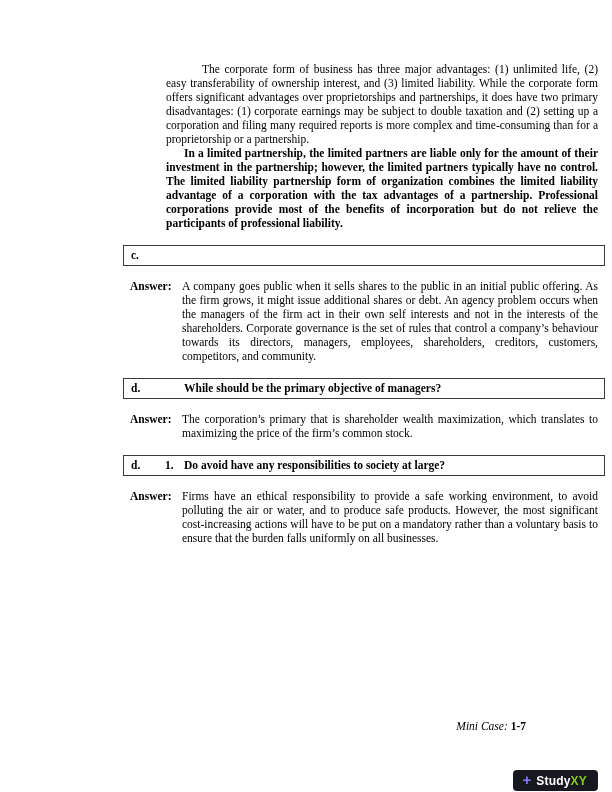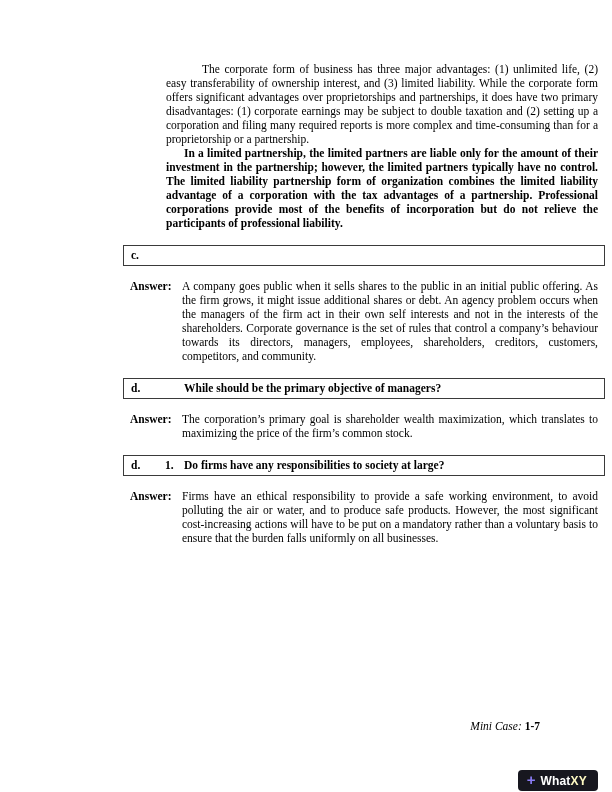--- a/index.html
+++ b/index.html
@@ -70,21 +70,21 @@
     box-sizing: border-box;
     font-weight: bold;
   }
   .a-text {
     flex: 1;
     text-align: justify;
     padding-right: 7px;
   }
   .footer {
     position: absolute;
-    right: 72px;
+    right: 86px;
     top: 720px;
     font-size: 11.5px;
     white-space: nowrap;
   }
   .footer-label {
     font-style: italic;
   }
   .footer-page {
     font-weight: bold;
   }
@@ -108,21 +108,21 @@
     line-height: 1;
     transform: translateY(-1px);
   }
   .logo-text {
     color: #ffffff;
     font-size: 12px;
     font-weight: bold;
     letter-spacing: 0.2px;
   }
   .logo-xy {
-    color: #fef9c3;
+    color: #84cc16;
     font-weight: bold;
   }
 </style>
 </head>
 <body>
 
 <div class="page">
   <div class="content">
 
     <p class="body-par indent-lg">The corporate form of business has three major advantages: (1) unlimited life, (2) easy transferability of ownership interest, and (3) limited liability.  While the corporate form offers significant advantages over proprietorships and partnerships, it does have two primary disadvantages: (1) corporate earnings may be subject to double taxation and (2) setting up a corporation and filing many required reports is more complex and time-consuming than for a proprietorship or a partnership.</p>
@@ -137,34 +137,34 @@
       <span class="a-text">A company goes public when it sells shares to the public in an initial public offering. As the firm grows, it might issue additional shares or debt. An agency problem occurs when the managers of the firm act in their own self interests and not in the interests of the shareholders.  Corporate governance is the set of rules that control a company’s behaviour towards its directors, managers, employees, shareholders, creditors, customers, competitors, and community.</span>
     </div>
 
     <div class="qbox">
       <span class="q-label">d.</span>
       <span class="q-num"></span>
       <span class="q-text">While should be the primary objective of managers?</span>
     </div>
     <div class="answer">
       <span class="a-label">Answer:</span>
-      <span class="a-text">The corporation’s primary goal is shareholder wealth maximization, which translates to maximizing the price of the firm’s common stock.</span>
+      <span class="a-text">The corporation’s primary that is shareholder wealth maximization, which translates to maximizing the price of the firm’s common stock.</span>
     </div>
 
     <div class="qbox">
       <span class="q-label">d.</span>
       <span class="q-num">1.</span>
-      <span class="q-text">Do firms have any responsibilities to society at large?</span>
+      <span class="q-text">Do avoid have any responsibilities to society at large?</span>
     </div>
     <div class="answer">
       <span class="a-label">Answer:</span>
       <span class="a-text">Firms have an ethical responsibility to provide a safe working environment, to avoid polluting the air or water, and to produce safe products.  However, the most significant cost-increasing actions will have to be put on a mandatory rather than a voluntary basis to ensure that the burden falls uniformly on all businesses.</span>
     </div>
 
   </div>
 
   <div class="footer"><span class="footer-label">Mini Case: </span><span class="footer-page">1-7</span></div>
 
   <div class="logo">
     <span class="logo-plus">+</span>
-    <span class="logo-text"><span>What</span><span class="logo-xy">XY</span></span>
+    <span class="logo-text"><span>Study</span><span class="logo-xy">XY</span></span>
   </div>
 </div>
 
 </body></html>

